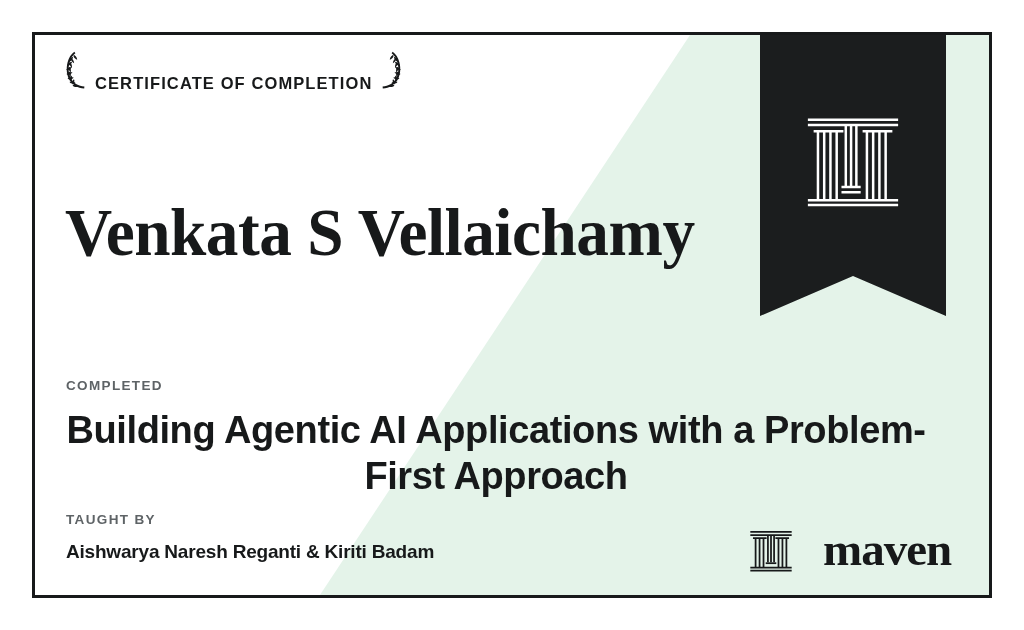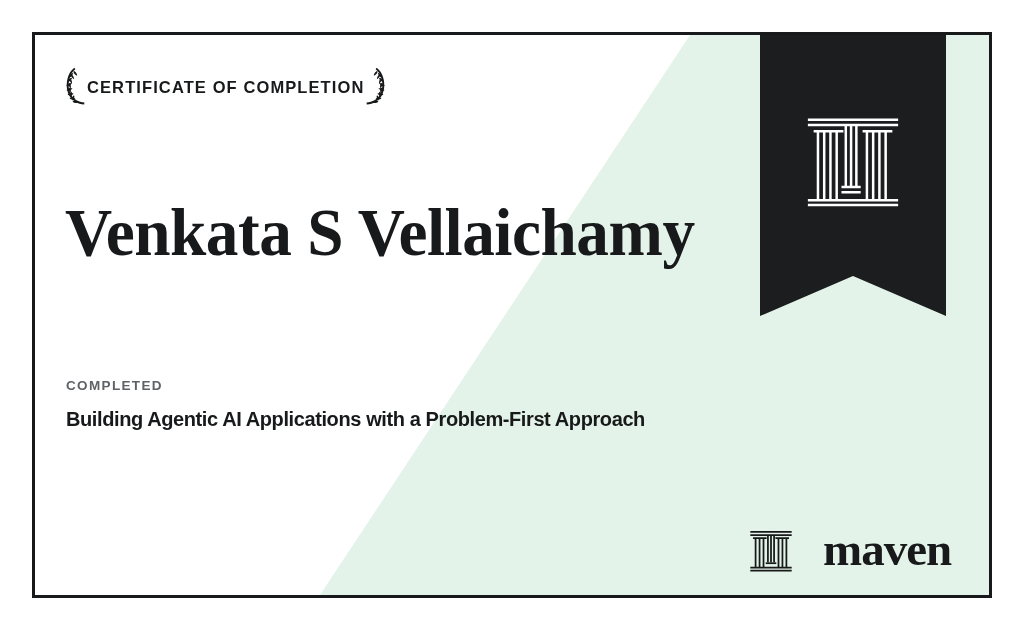--- a/index.html
+++ b/index.html
@@ -35,24 +35,24 @@
     height: 100%;
     background: #e4f3e9;
     clip-path: polygon(655px 0, 960px 0, 960px 566px, 281px 566px);
     -webkit-clip-path: polygon(655px 0, 960px 0, 960px 566px, 281px 566px);
   }
 
   
   #header-row {
     position: absolute;
     left: 30px;
-    top: 32px;
+    top: 16px;
     display: flex;
-    align-items: center;
-    gap: 0;
+    align-items: flex-end;
+    gap: 8px;
     height: 40px;
   }
   .laurel {
     width: 22px;
     height: 40px;
     display: block;
   }
   #eyebrow-label {
     font-size: 16.5px;
     font-weight: 700;
@@ -88,26 +88,27 @@
   }
   .section-eyebrow {
     font-size: 13.5px;
     font-weight: 700;
     letter-spacing: 1.35px;
     color: #5e6366;
     line-height: 1;
     margin-bottom: 14px;
   }
   #course-title {
-    font-size: 20px;
+    font-size: 38px;
     font-weight: 700;
     line-height: 1.22;
     color: #17191a;
     letter-spacing: -0.4px;
     max-width: 860px;
+    text-align: center;
   }
 
   
   #taughtby-block {
     position: absolute;
     left: 31px;
     top: 478px;
     width: 600px;
   }
   #instructors {
@@ -212,20 +213,24 @@
     </svg>
   </div>
 
   <div id="recipient-name">Venkata S Vellaichamy</div>
 
   <div id="completed-block">
     <div class="section-eyebrow">COMPLETED</div>
     <div id="course-title">Building Agentic AI Applications with a Problem-First Approach</div>
   </div>
 
+  <div id="taughtby-block">
+    <div class="section-eyebrow">TAUGHT BY</div>
+    <div id="instructors">Aishwarya Naresh Reganti &amp; Kiriti Badam</div>
+  </div>
 
   <div id="ribbon-badge">
     <svg id="ribbon-pillars" viewBox="0 0 100 100" aria-hidden="true">
       <g fill="none" stroke="#ffffff" stroke-width="2.6">
 
         <line x1="3" y1="8" x2="97" y2="8"></line>
         <line x1="3" y1="13.5" x2="97" y2="13.5"></line>
 
         <line x1="9" y1="20" x2="40" y2="20"></line>
 

